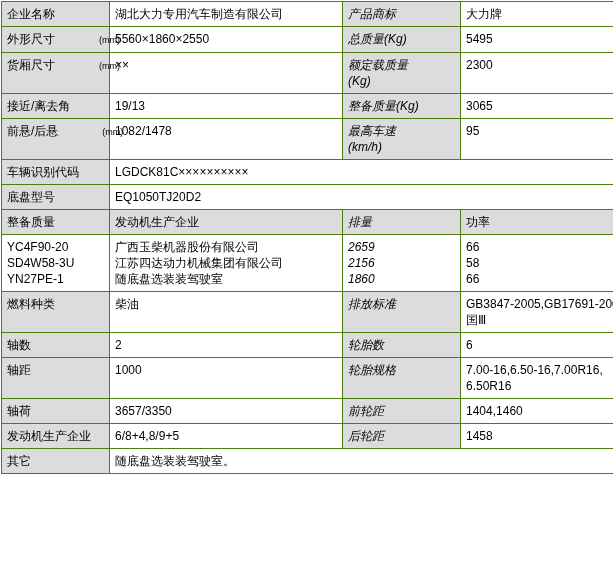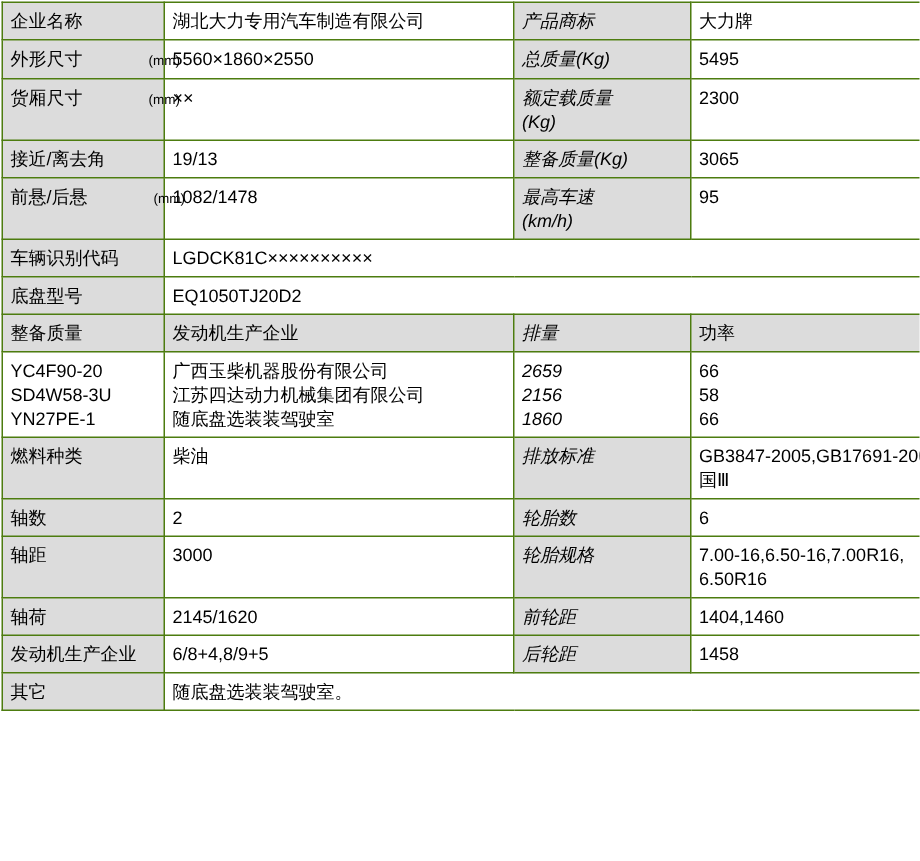--- a/index.html
+++ b/index.html
@@ -139,30 +139,30 @@
           </td>
         </tr>
         <tr>
           <td class="lbl c1">轴数</td>
           <td class="val c2">2</td>
           <td class="lbl c3">轮胎数</td>
           <td class="val c4">6</td>
         </tr>
         <tr>
           <td class="lbl c1">轴距</td>
-          <td class="val c2">3000</td>
+          <td class="val c2">1000</td>
           <td class="lbl c3">轮胎规格</td>
           <td class="val c4 multiline">
             <div>7.00-16,6.50-16,7.00R16,</div>
             <div>6.50R16</div>
           </td>
         </tr>
         <tr>
           <td class="lbl c1">轴荷</td>
-          <td class="val c2">2145/1620</td>
+          <td class="val c2">3657/3350</td>
           <td class="lbl c3">前轮距</td>
           <td class="val c4">1404,1460</td>
         </tr>
         <tr>
           <td class="lbl c1">发动机生产企业</td>
           <td class="val c2">6/8+4,8/9+5</td>
           <td class="lbl c3">后轮距</td>
           <td class="val c4">1458</td>
         </tr>
         <tr>

